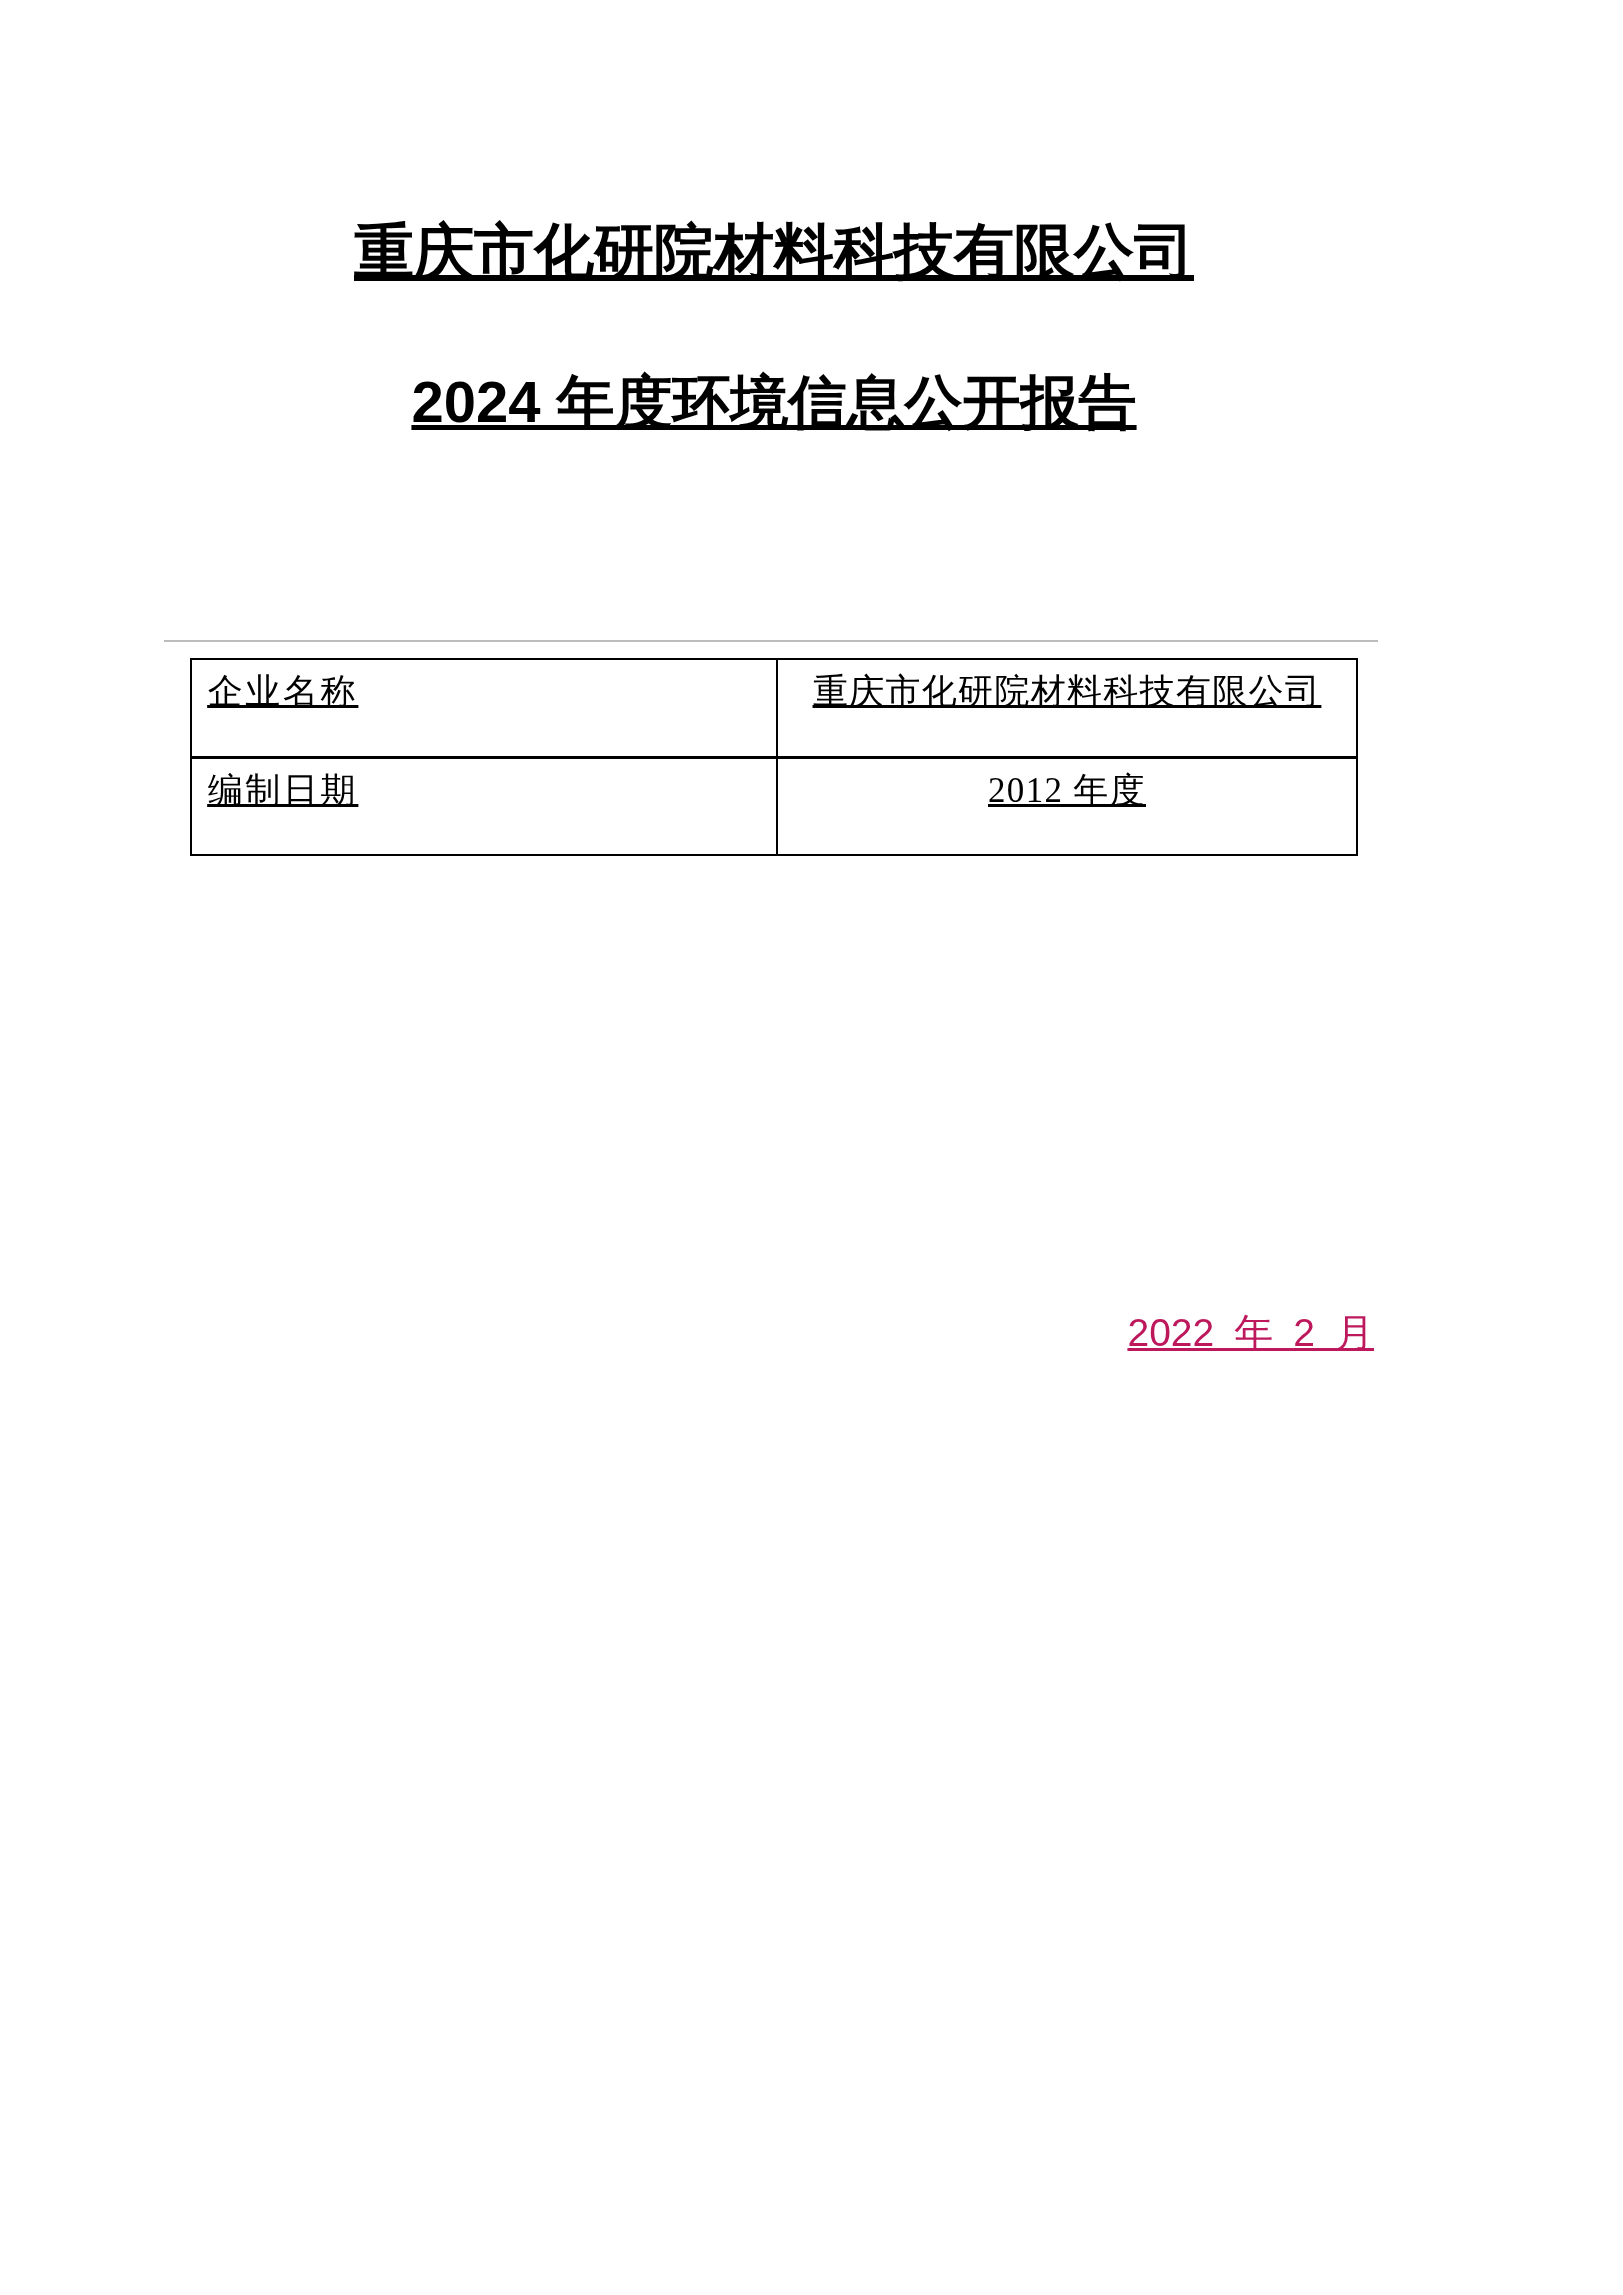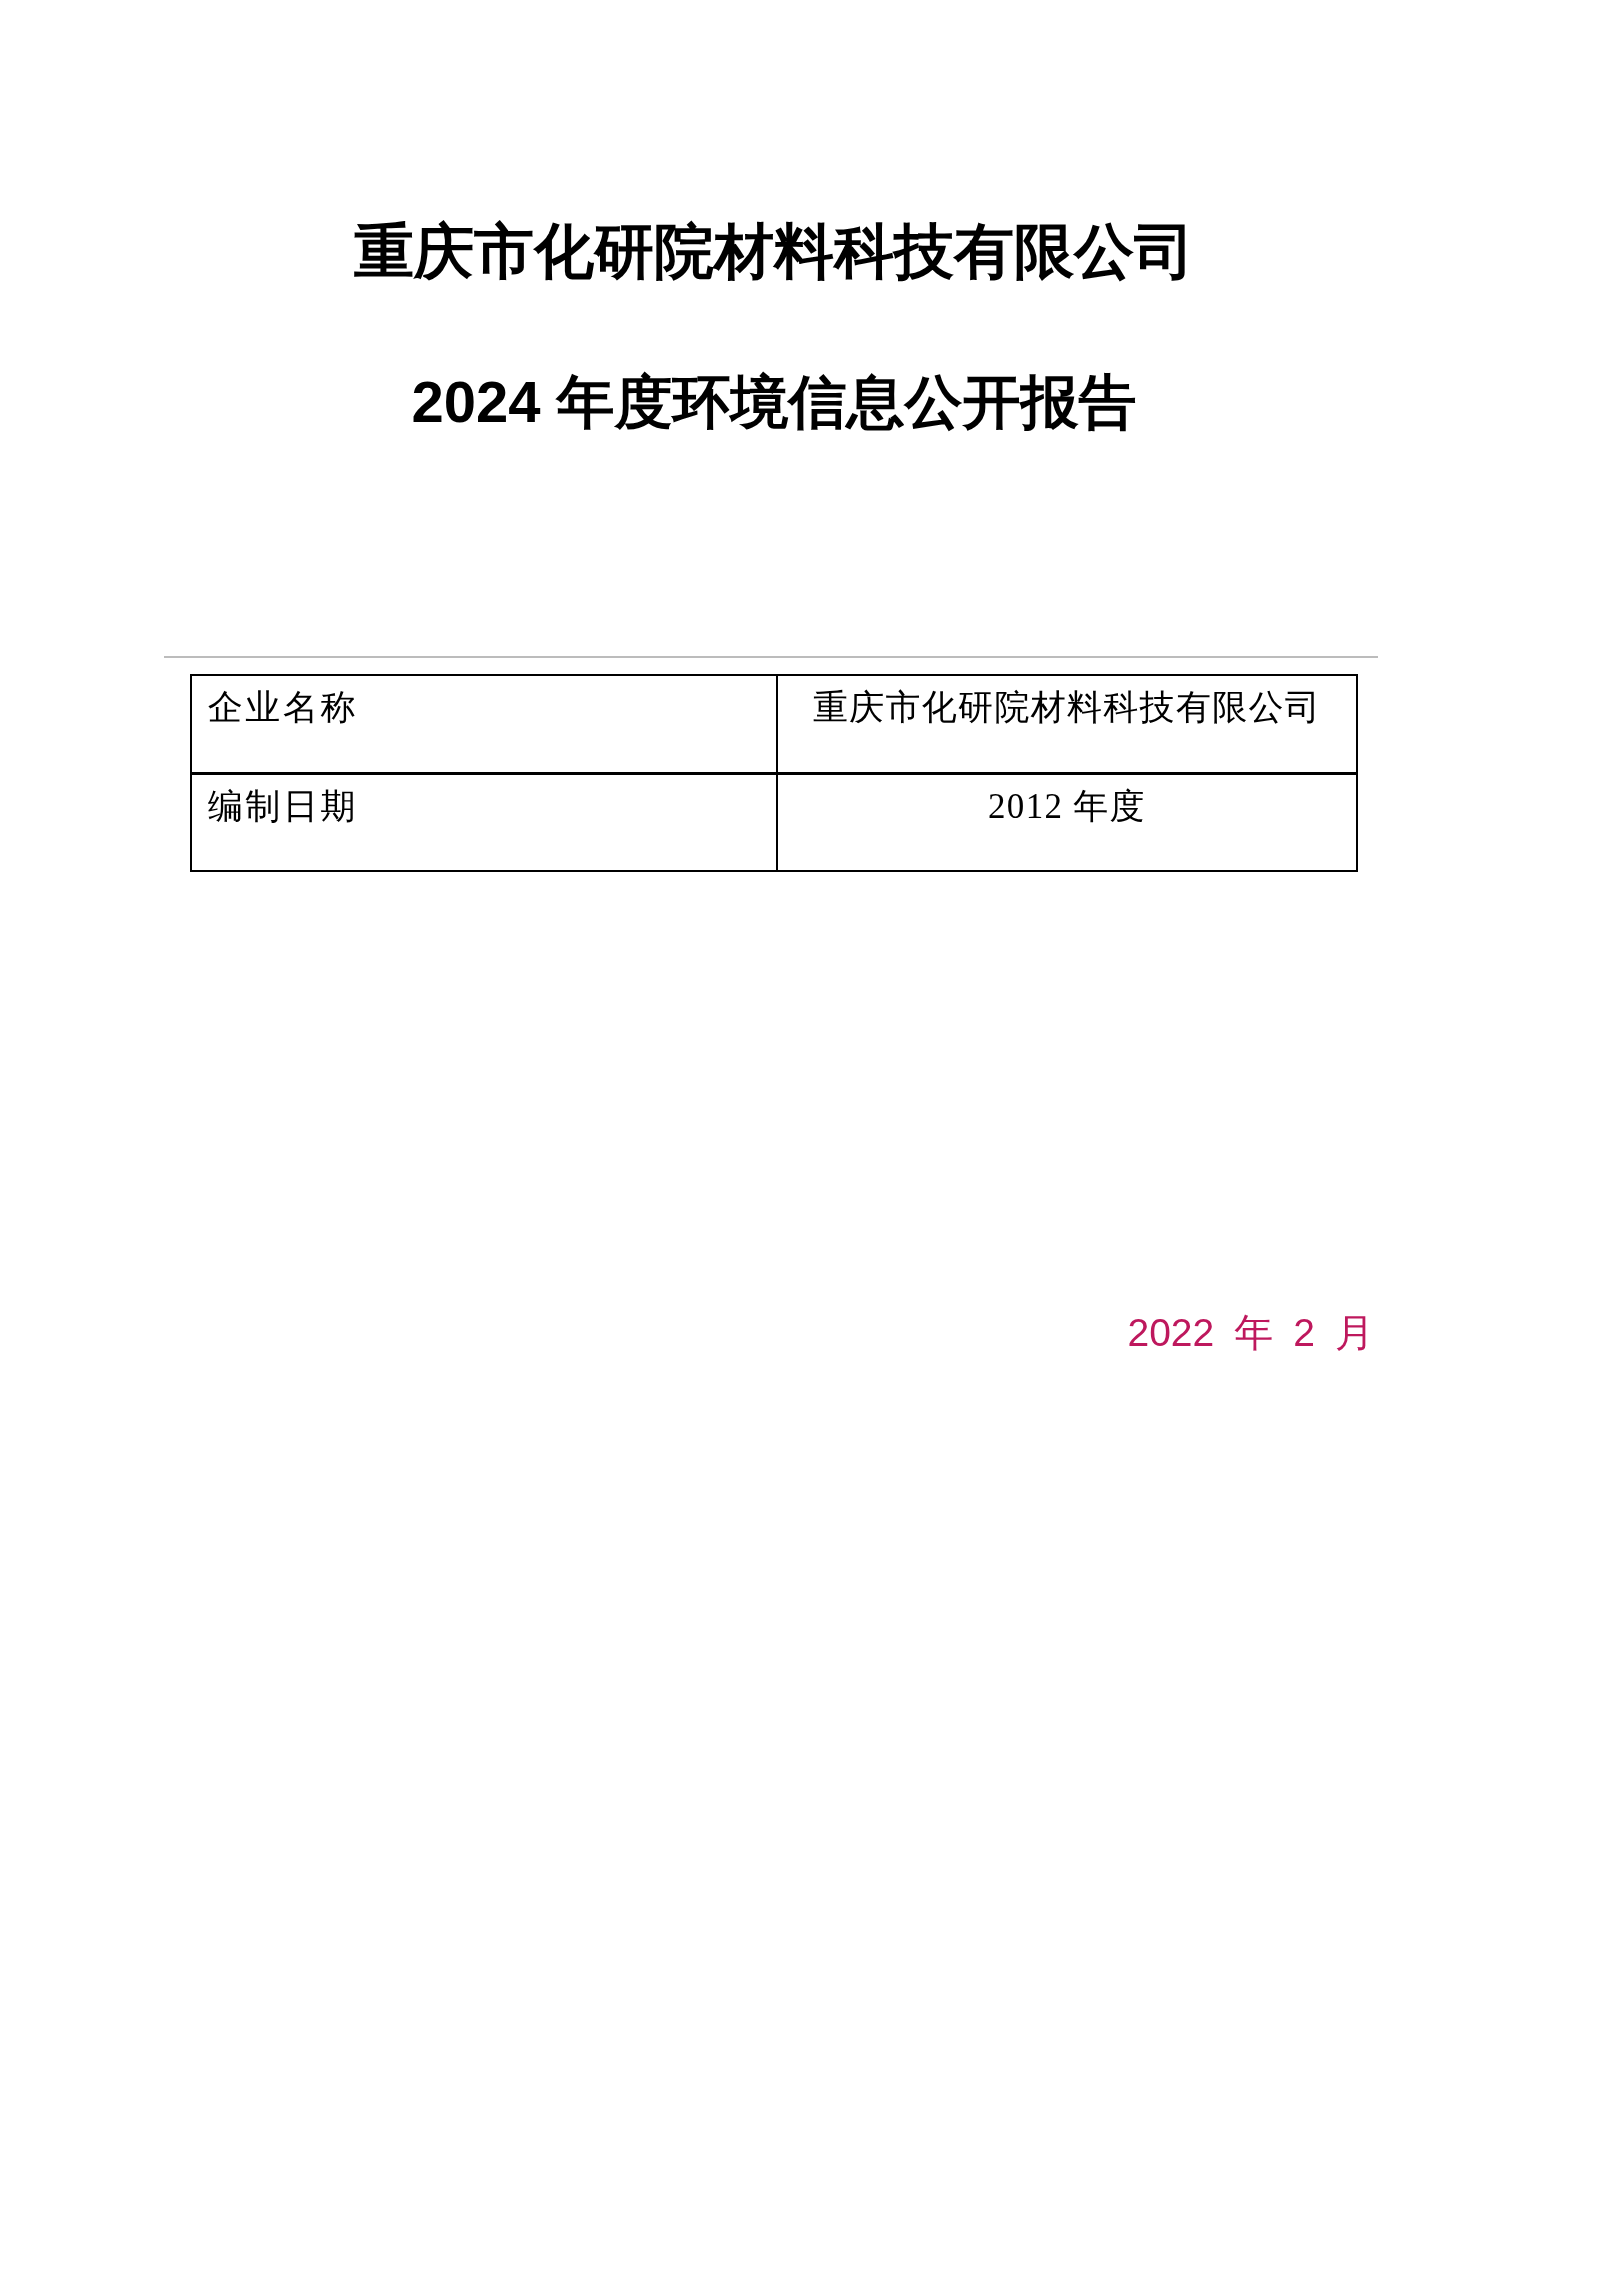--- a/index.html
+++ b/index.html
@@ -1,15 +1,15 @@
 <!DOCTYPE html>
 <html style="font-size:10.5px"><head>
 <meta charset="utf-8">
 <style>
-  * { margin: 0; padding: 0; box-sizing: border-box; }
+  * { margin: 0; padding: 0; box-sizing: border-box; text-decoration: underline; }
   html, body { background: #ffffff; }
   body {
     width: 1623px;
     height: 2295px;
     position: relative;
     color: #000000;
     font-family: "Liberation Serif", serif;
     overflow: hidden;
   }
   .content {
@@ -34,21 +34,21 @@
     font-size: 60px;
     line-height: 72px;
   }
   .title-line.line2 {
     top: 366px;
     font-size: 58px;
     line-height: 72px;
   }
   .table-wrap {
     position: absolute;
-    top: 674px;
+    top: 658px;
     left: 0;
     width: 1221px;
   }
   .scan-artifact {
     position: absolute;
     top: -18.3px;
     left: -26px;
     width: 1214px;
     height: 2px;
     background: #bcbcbc;

